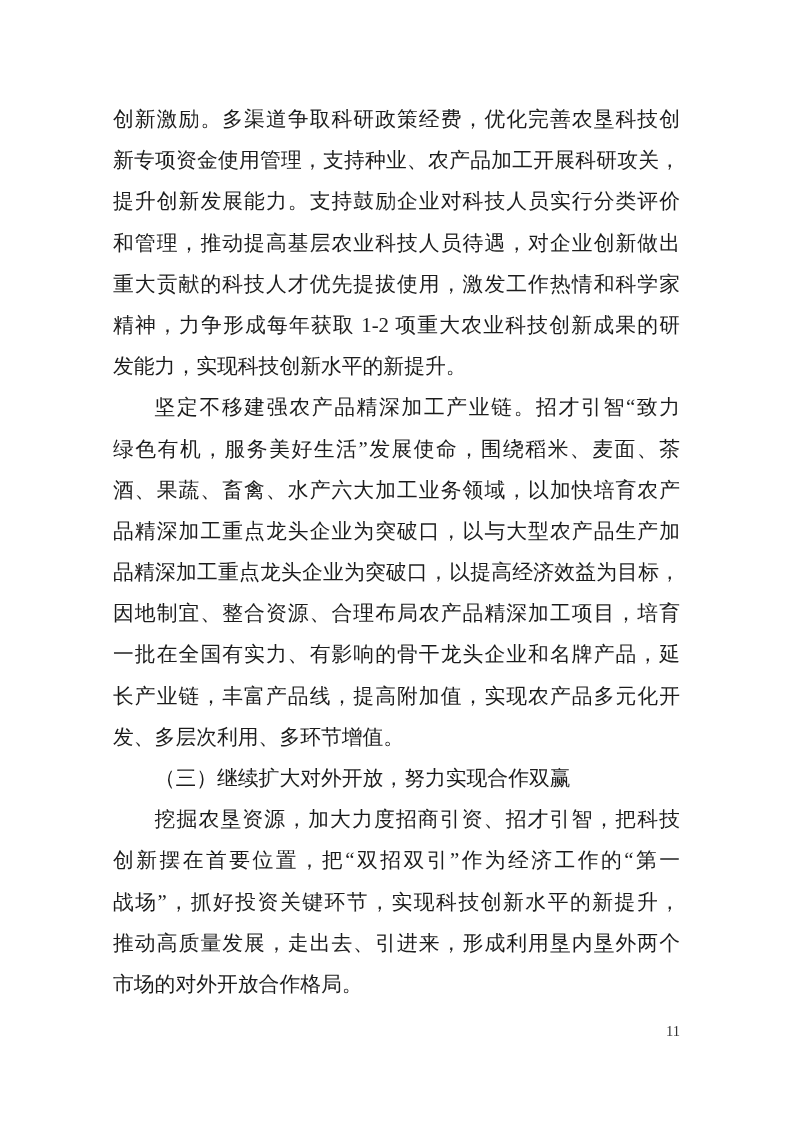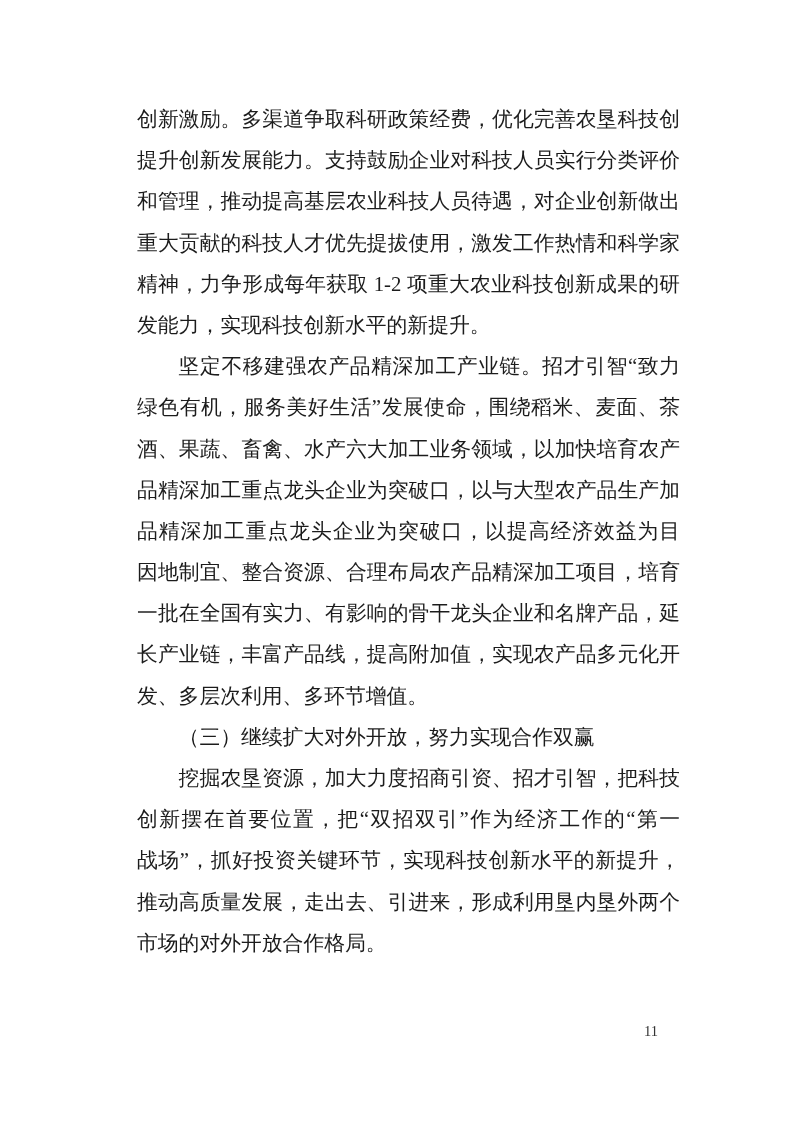--- a/index.html
+++ b/index.html
@@ -31,46 +31,46 @@
   }
   .line {
     font-size: 20.8px;
     line-height: 41.2px;
     height: 41.2px;
     overflow: hidden;
     text-align: justify;
     text-align-last: justify;
     text-justify: inter-character;
     white-space: normal;
-    margin-left: 24px;
   }
   .line.para-end {
     text-align: right;
     text-align-last: left;
   }
   .line.indent {
     text-indent: 2em;
   }
   .page-number {
     position: absolute;
     top: 1021px;
     left: 644px;
     width: 36px;
-    text-align: left;
+    text-align: right;
     font-size: 14.5px;
     line-height: 20px;
     color: #333333;
   }
 </style>
 </head>
 <body>
 
 <div class="page">
   <div class="text-block" id="text-block">
       <div class="line">创新激励。多渠道争取科研政策经费，优化完善农垦科技创</div>
+      <div class="line">新专项资金使用管理，支持种业、农产品加工开展科研攻关，</div>
       <div class="line">提升创新发展能力。支持鼓励企业对科技人员实行分类评价</div>
       <div class="line">和管理，推动提高基层农业科技人员待遇，对企业创新做出</div>
       <div class="line">重大贡献的科技人才优先提拔使用，激发工作热情和科学家</div>
       <div class="line">精神，力争形成每年获取 1-2 项重大农业科技创新成果的研</div>
       <div class="line para-end">发能力，实现科技创新水平的新提升。</div>
       <div class="line indent">坚定不移建强农产品精深加工产业链。招才引智“致力</div>
       <div class="line">绿色有机，服务美好生活”发展使命，围绕稻米、麦面、茶</div>
       <div class="line">酒、果蔬、畜禽、水产六大加工业务领域，以加快培育农产</div>
       <div class="line">品精深加工重点龙头企业为突破口，以与大型农产品生产加</div>
       <div class="line">品精深加工重点龙头企业为突破口，以提高经济效益为目标，</div>

